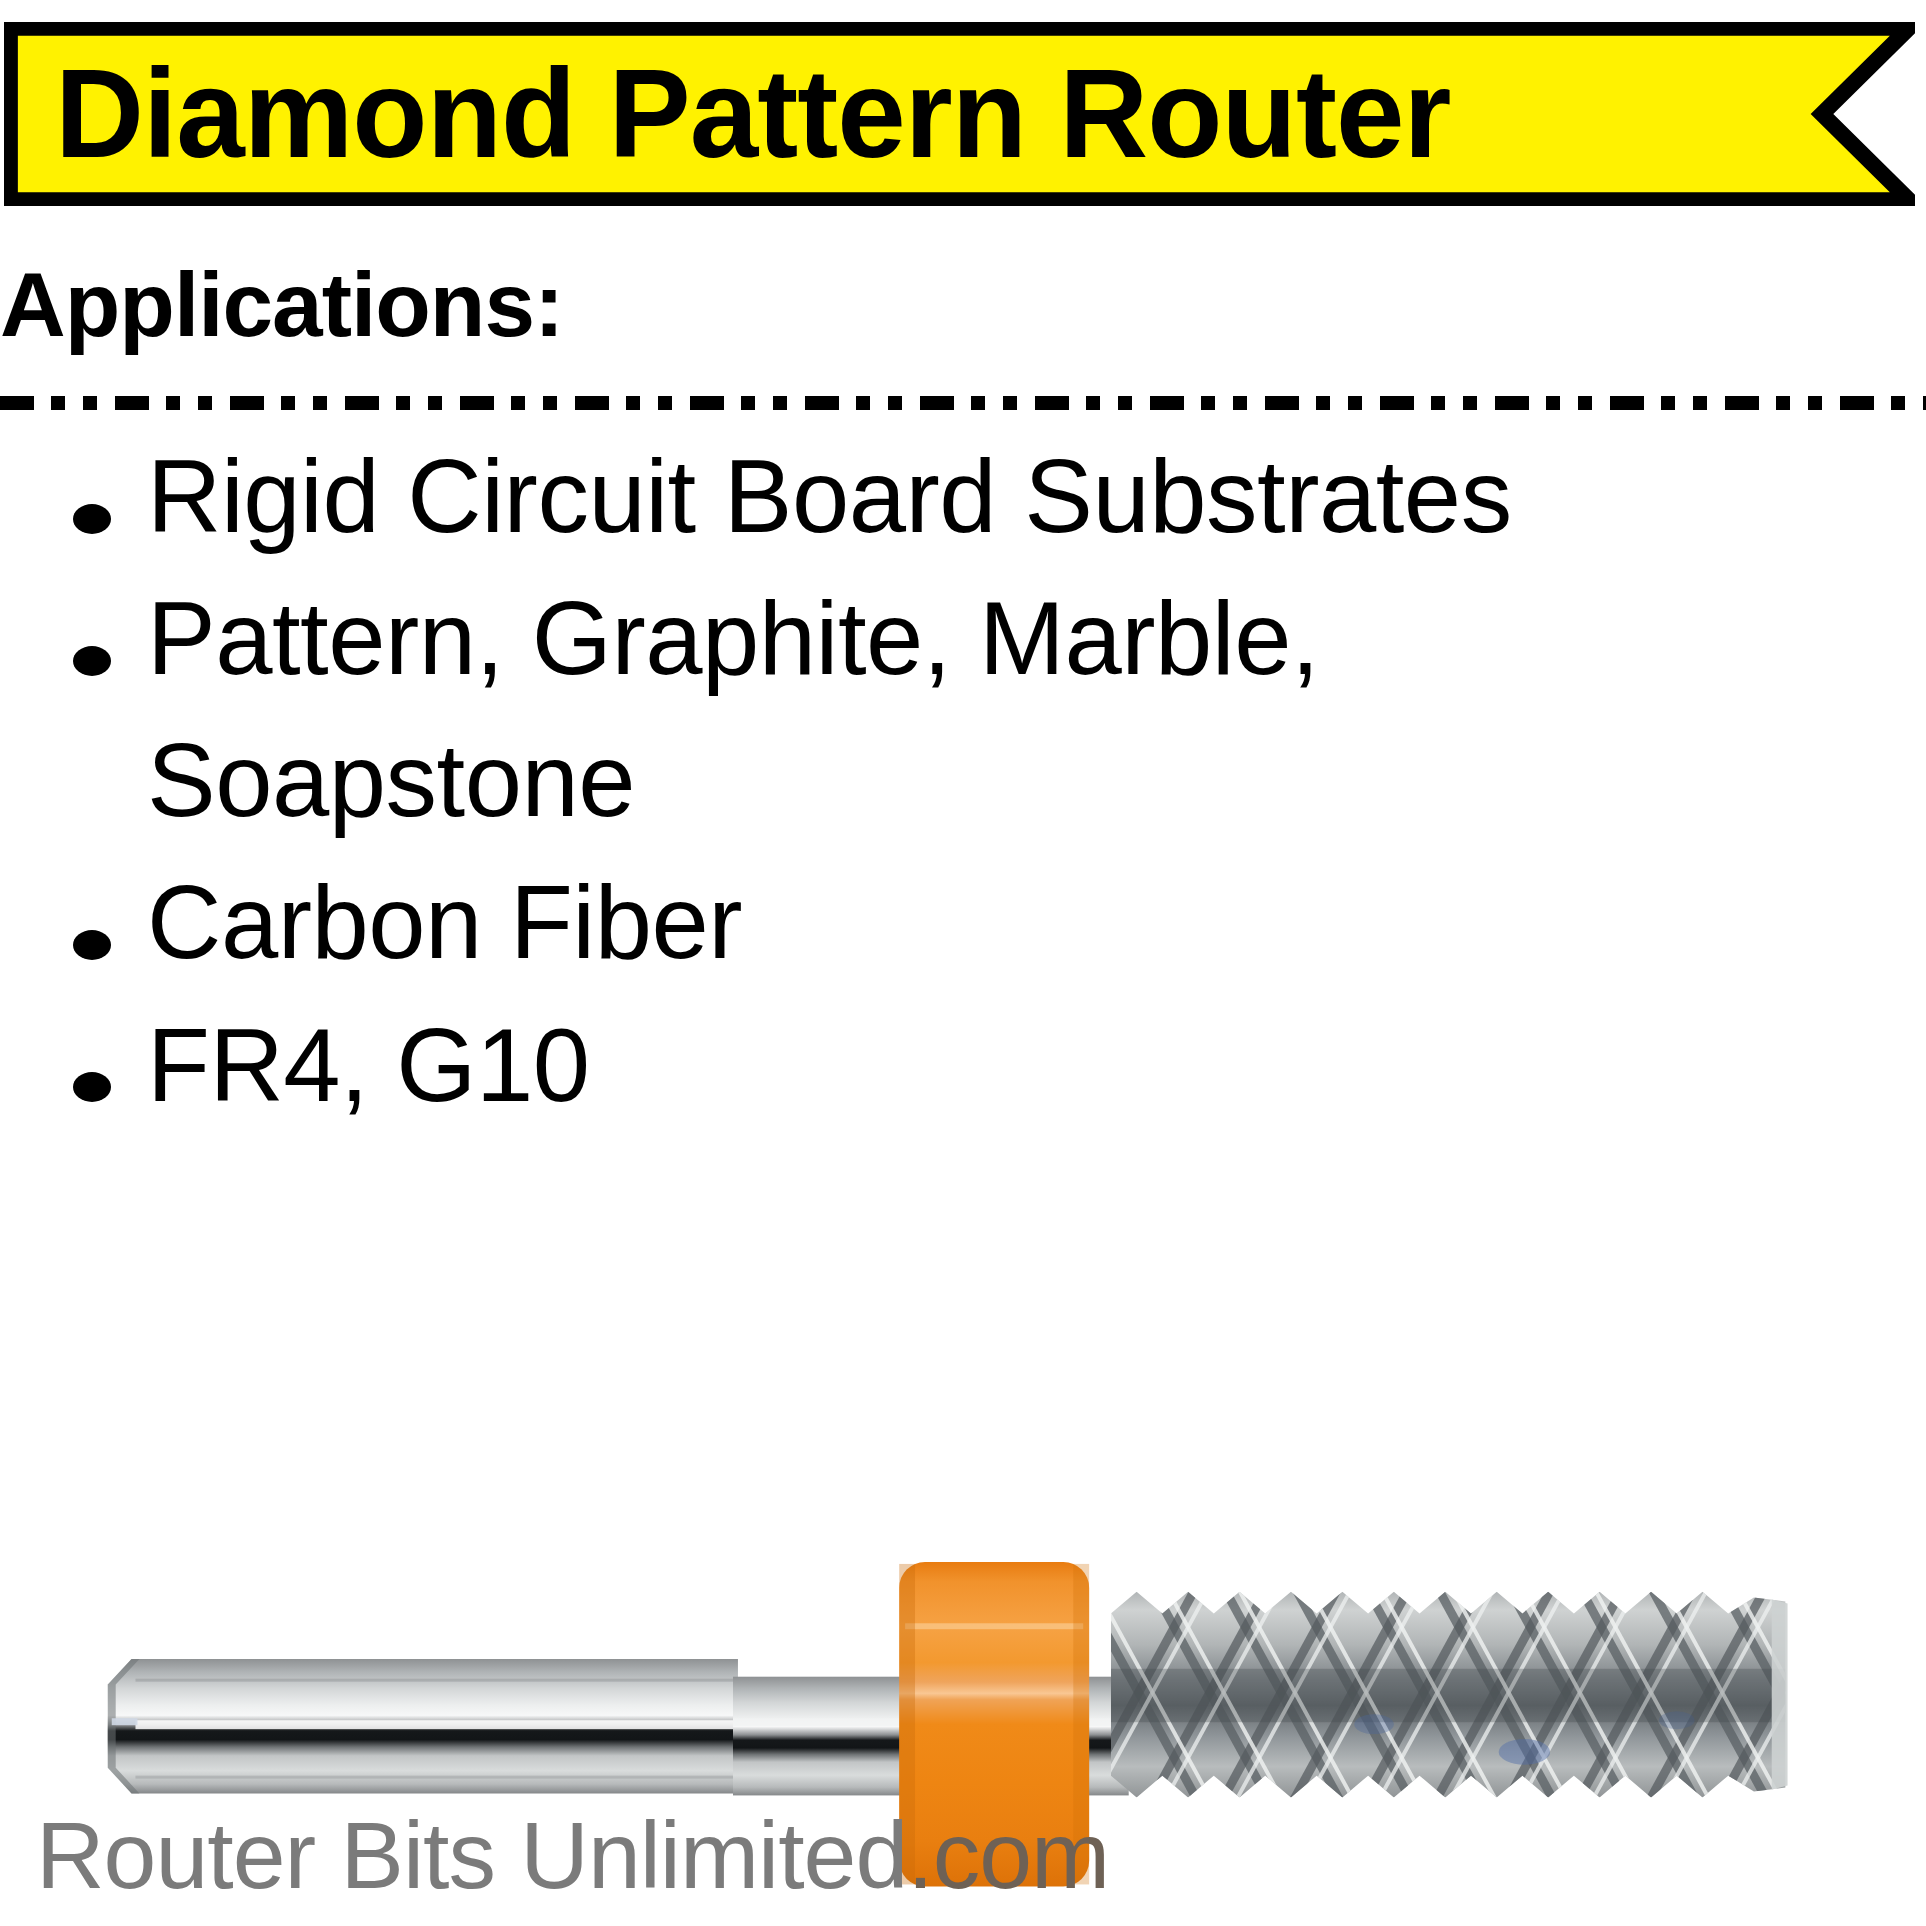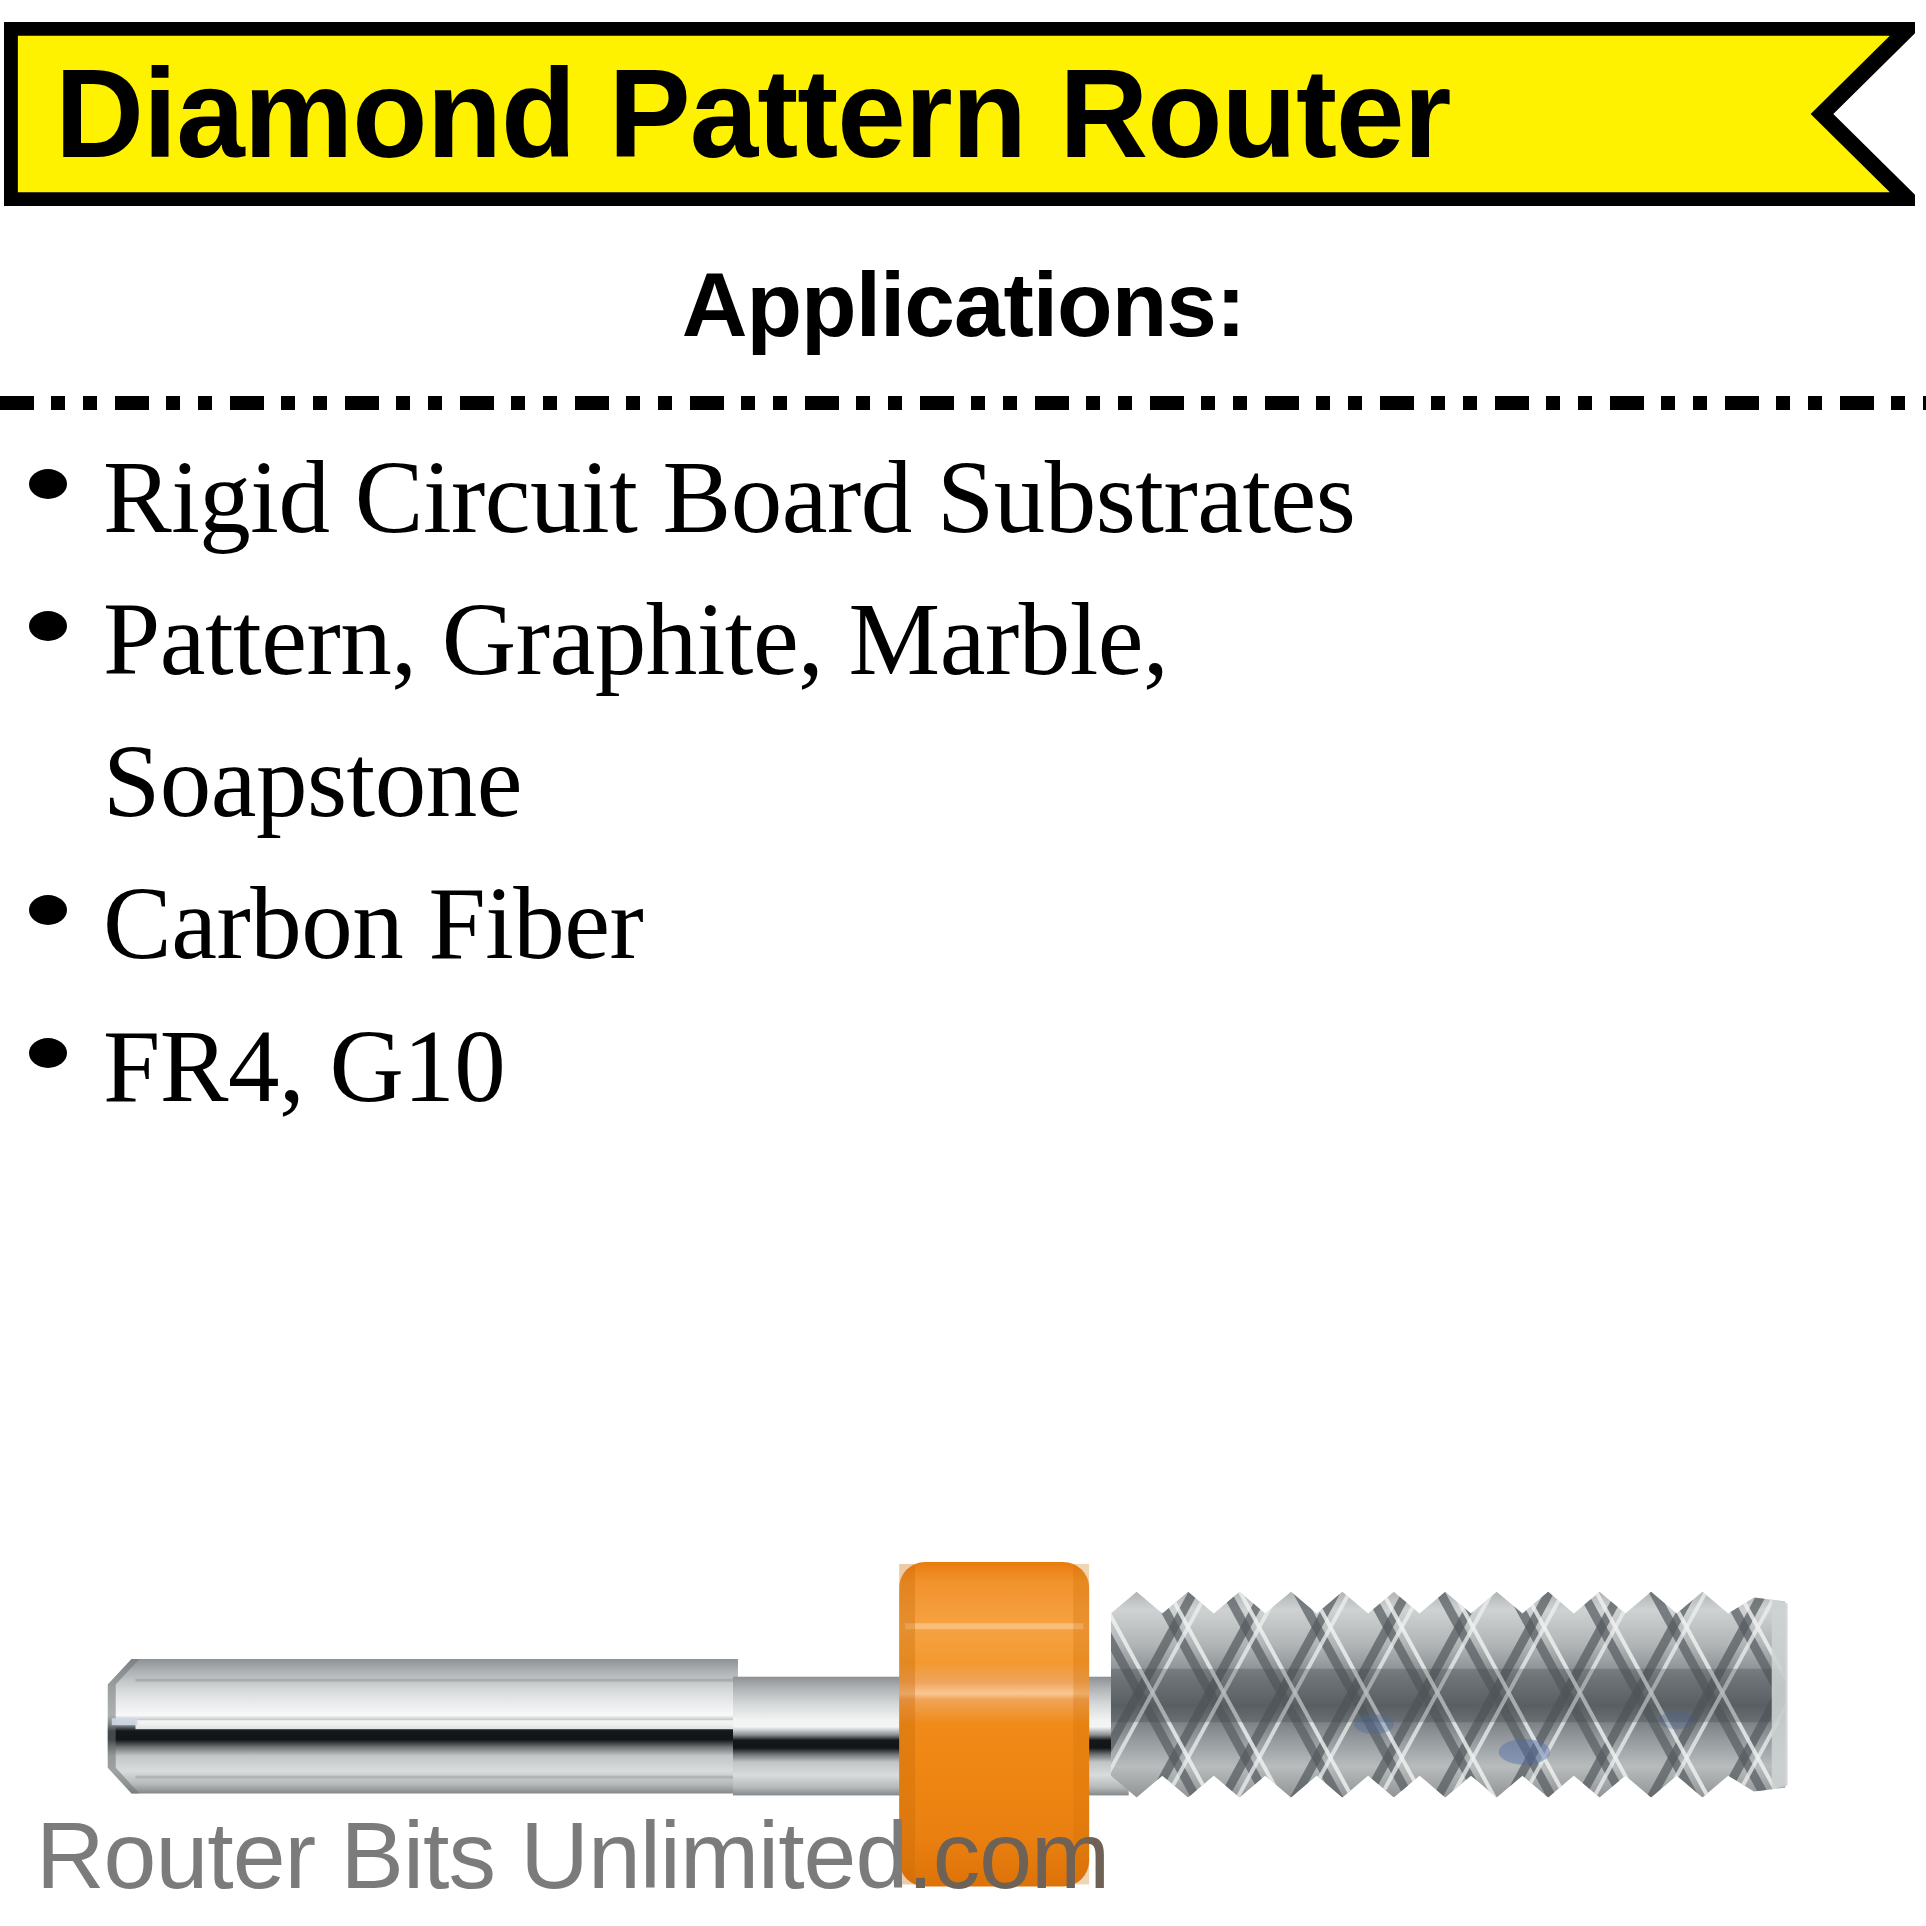--- a/index.html
+++ b/index.html
@@ -47,21 +47,21 @@
     transform: scaleX(0.97);
     transform-origin: left center;
   }
 
   
   .apps-heading {
     position: absolute;
     left: 0;
     top: 259px;
     width: 1927px;
-    text-align: center;
+    text-align: left;
     font-size: 91px;
     font-weight: bold;
     color: #000000;
     line-height: 1;
     letter-spacing: -1px;
   }
 
   
   .divider {
     position: absolute;
@@ -84,24 +84,23 @@
   
   .bullets {
     position: absolute;
     left: 0px;
     top: 426px;
     width: 1927px;
   }
   .bullet-row {
     position: relative;
     display: flex;
-    align-items: flex-start;
+    align-items: center;
     min-height: 119px;
-    padding-left: 29px;
-    font-family: Liberation Serif, serif;
+    padding-left: 73px;
   }
   .bullet-dot {
     flex: 0 0 auto;
     width: 38px;
     height: 30px;
     border-radius: 50%;
     background: #000000;
     margin-top: 43px;
     margin-right: 36px;
   }

